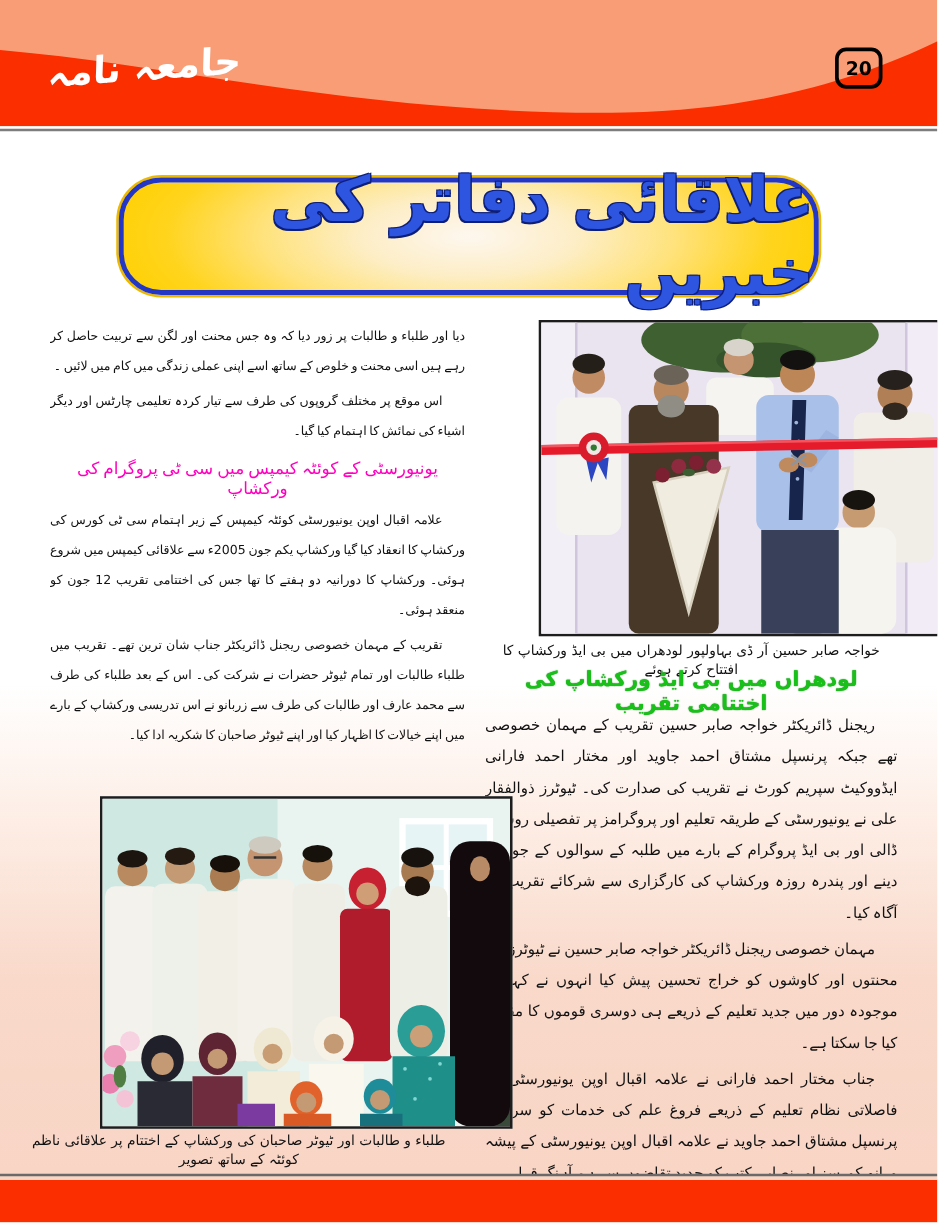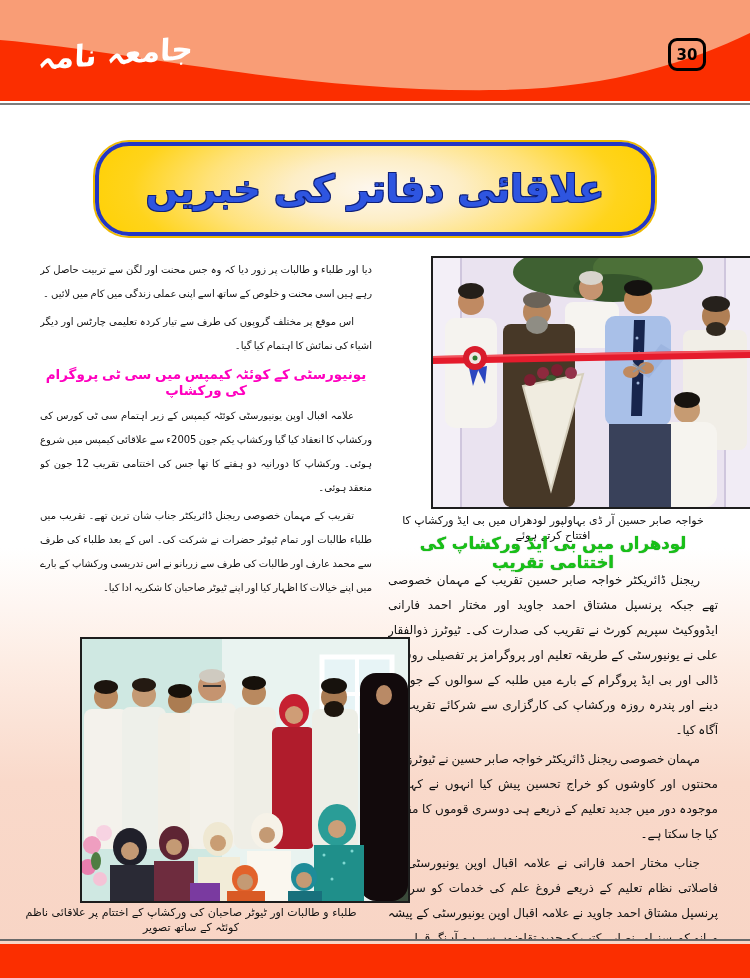--- a/index.html
+++ b/index.html
@@ -22,32 +22,32 @@
   }
   .hdr-rule{position:absolute;top:103px;left:0;width:750px;height:2px;background:#7d7d7d;}
   
   .banner{
     position:absolute;top:142px;left:95px;width:552px;height:86px;
     border:4px solid #2336c4;border-radius:34px;box-shadow:0 0 0 2px #edb900;
     background:radial-gradient(ellipse 55% 130% at 50% 50%,#fdf7ef 0%,#fdeec7 28%,#ffe27a 55%,#ffd41c 80%,#ffd000 100%);
     display:flex;align-items:center;justify-content:center;
   }
   .banner-title{
-    color:#2e55e0;font-size:38px;font-weight:bold;direction:rtl;
+    color:#2e55e0;font-size:50px;font-weight:bold;direction:rtl;
     text-shadow:1px 1px 0 #0d1f7a,-1px -1px 0 #0d1f7a,1px -1px 0 #0d1f7a,-1px 1px 0 #0d1f7a;
   }
   
   .txt{direction:rtl;text-align:justify;color:#121212;word-spacing:-1px;}
   .lcol-text{position:absolute;top:258px;left:40px;width:332px;height:377px;overflow:hidden;}
   .rcol-text{position:absolute;top:568px;left:388px;width:330px;height:372px;overflow:hidden;}
   .lcol-text p{margin:0 0 4px 0;font-size:10px;line-height:24px;}
   .rcol-text p{margin:0 0 4px 0;font-size:12px;line-height:25px;}
   .indent{text-indent:18px;}
   .h-pink{
-    margin:8px 0 6px 0;font-size:13.5px;font-weight:bold;color:#ff00bf;
+    margin:8px 0 6px 0;font-size:13.5px;font-weight:normal;color:#ff00bf;
     text-align:center;direction:rtl;
   }
   .h-green{
     position:absolute;top:534px;left:388px;width:330px;margin:0;
     font-size:16.5px;font-weight:bold;color:#17c117;text-align:center;direction:rtl;
     text-shadow:0 0 1px #0a7a0a;
   }
   
   .photo{position:absolute;border:2px solid #1d1d1d;background:#ddd;font-size:0;}
   .photo-right{top:256px;left:391px;width:320px;height:249px;}
@@ -65,21 +65,21 @@
 <body>
 
 <div class="page">
 
   <div class="hdr">
     <svg width="750" height="101" viewBox="0 0 750 101" preserveAspectRatio="none">
       <rect x="0" y="0" width="750" height="101" fill="#f99d76"></rect>
       <path d="M0,40 C140,52 300,93 500,90 C610,88 690,62 750,33 L750,101 L0,101 Z" fill="#fb2e00"></path>
     </svg>
     <div class="masthead">جامعہ نامہ</div>
-    <div class="page-badge">30</div>
+    <div class="page-badge">20</div>
   </div>
   <div class="hdr-rule"></div>
 
   <div class="banner">
     <div class="banner-title">علاقائی دفاتر کی خبریں</div>
   </div>
 
   <figure class="photo photo-right">
     <svg width="320" height="249" viewBox="0 0 320 249">
       <rect width="320" height="249" fill="#eae3f0"></rect>

